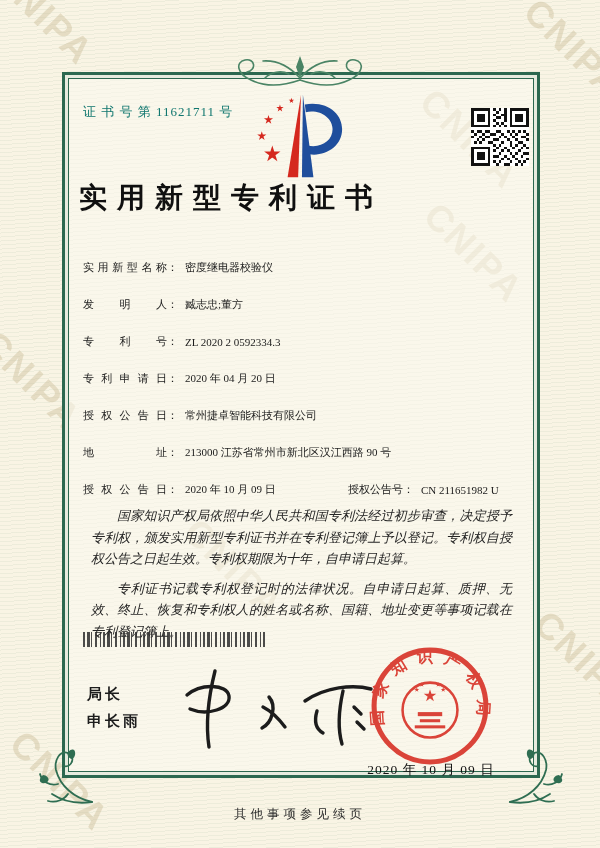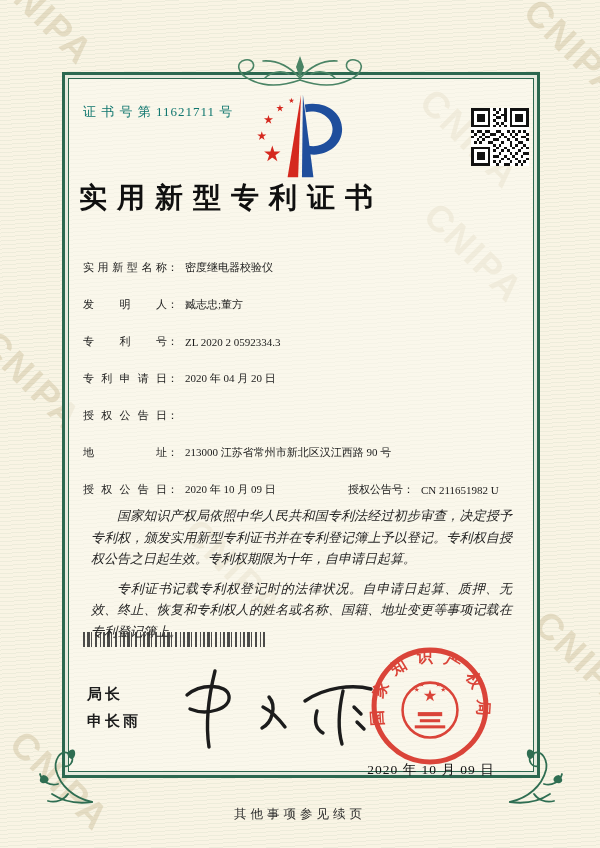--- a/index.html
+++ b/index.html
@@ -179,20 +179,21 @@
           <span>ZL 2020 2 0592334.3</span>
       </div>
       <div class="frow">
         <span class="flabel">专利申请日</span>
           <span class="fcolon">：</span>
           <span>2020 年 04 月 20 日</span>
       </div>
       <div class="frow">
         <span class="flabel">授权公告日</span>
           <span class="fcolon">：</span>
+          <span>常州捷卓智能科技有限公司</span>
       </div>
       <div class="frow">
         <span class="flabel">地址</span>
           <span class="fcolon">：</span>
           <span>213000 江苏省常州市新北区汉江西路 90 号</span>
       </div>
       <div class="frow">
         <span class="flabel">授权公告日</span>
           <span class="fcolon">：</span>
           <span class="grant-date-val">2020 年 10 月 09 日</span>

